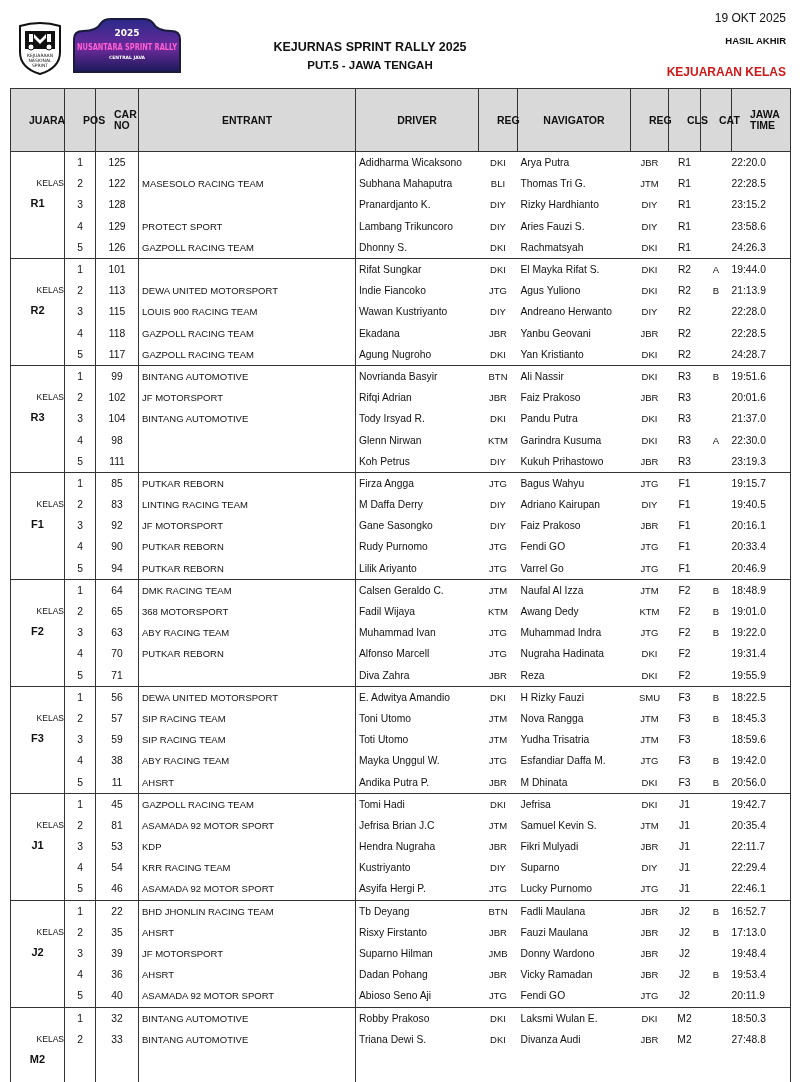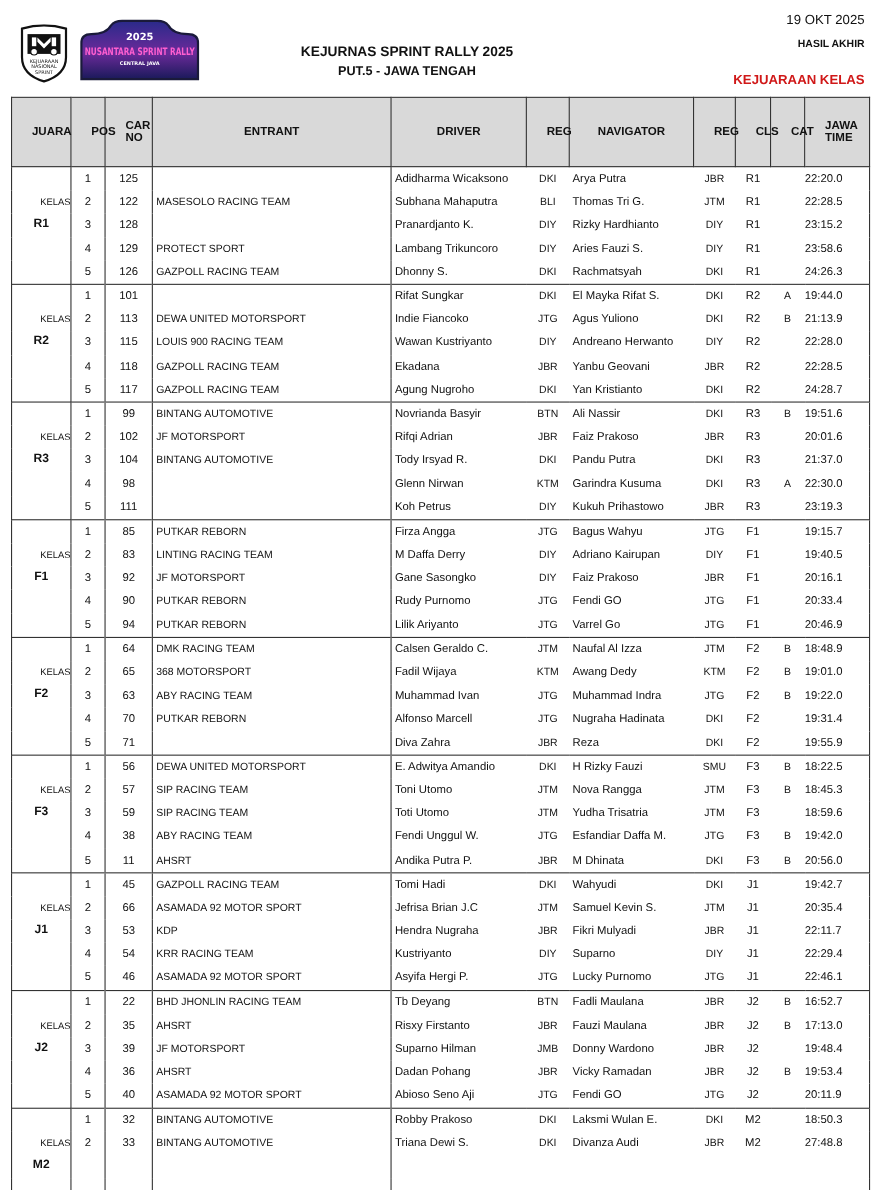--- a/index.html
+++ b/index.html
@@ -449,21 +449,21 @@
         <td class="l">Yudha Trisatria</td>
         <td class="c sm">JTM</td>
         <td class="c">F3</td>
         <td class="c sm"></td>
         <td class="r last">18:59.6</td>
       </tr>
       <tr>
         <td class="c">4</td>
         <td class="c vl">38</td>
         <td class="l vl sm">ABY RACING TEAM</td>
-        <td class="l vl">Fendi Unggul W.</td>
+        <td class="l vl">Mayka Unggul W.</td>
         <td class="c sm">JTG</td>
         <td class="l">Esfandiar Daffa M.</td>
         <td class="c sm">JTG</td>
         <td class="c">F3</td>
         <td class="c sm">B</td>
         <td class="r last">19:42.0</td>
       </tr>
       <tr>
         <td class="c">5</td>
         <td class="c vl">11</td>
@@ -479,29 +479,29 @@
       <tr class="gb">
         <td class="juara" rowspan="5">
           <span class="kelas">KELAS</span>
           <span class="cls">J1</span>
         </td>
         <td class="c">1</td>
         <td class="c vl">45</td>
         <td class="l vl sm">GAZPOLL RACING TEAM</td>
         <td class="l vl">Tomi Hadi</td>
         <td class="c sm">DKI</td>
-        <td class="l">Wahyudi</td>
+        <td class="l">Jefrisa</td>
         <td class="c sm">DKI</td>
         <td class="c">J1</td>
         <td class="c sm"></td>
         <td class="r last">19:42.7</td>
       </tr>
       <tr>
         <td class="c">2</td>
-        <td class="c vl">66</td>
+        <td class="c vl">81</td>
         <td class="l vl sm">ASAMADA 92 MOTOR SPORT</td>
         <td class="l vl">Jefrisa Brian J.C</td>
         <td class="c sm">JTM</td>
         <td class="l">Samuel Kevin S.</td>
         <td class="c sm">JTM</td>
         <td class="c">J1</td>
         <td class="c sm"></td>
         <td class="r last">20:35.4</td>
       </tr>
       <tr>

